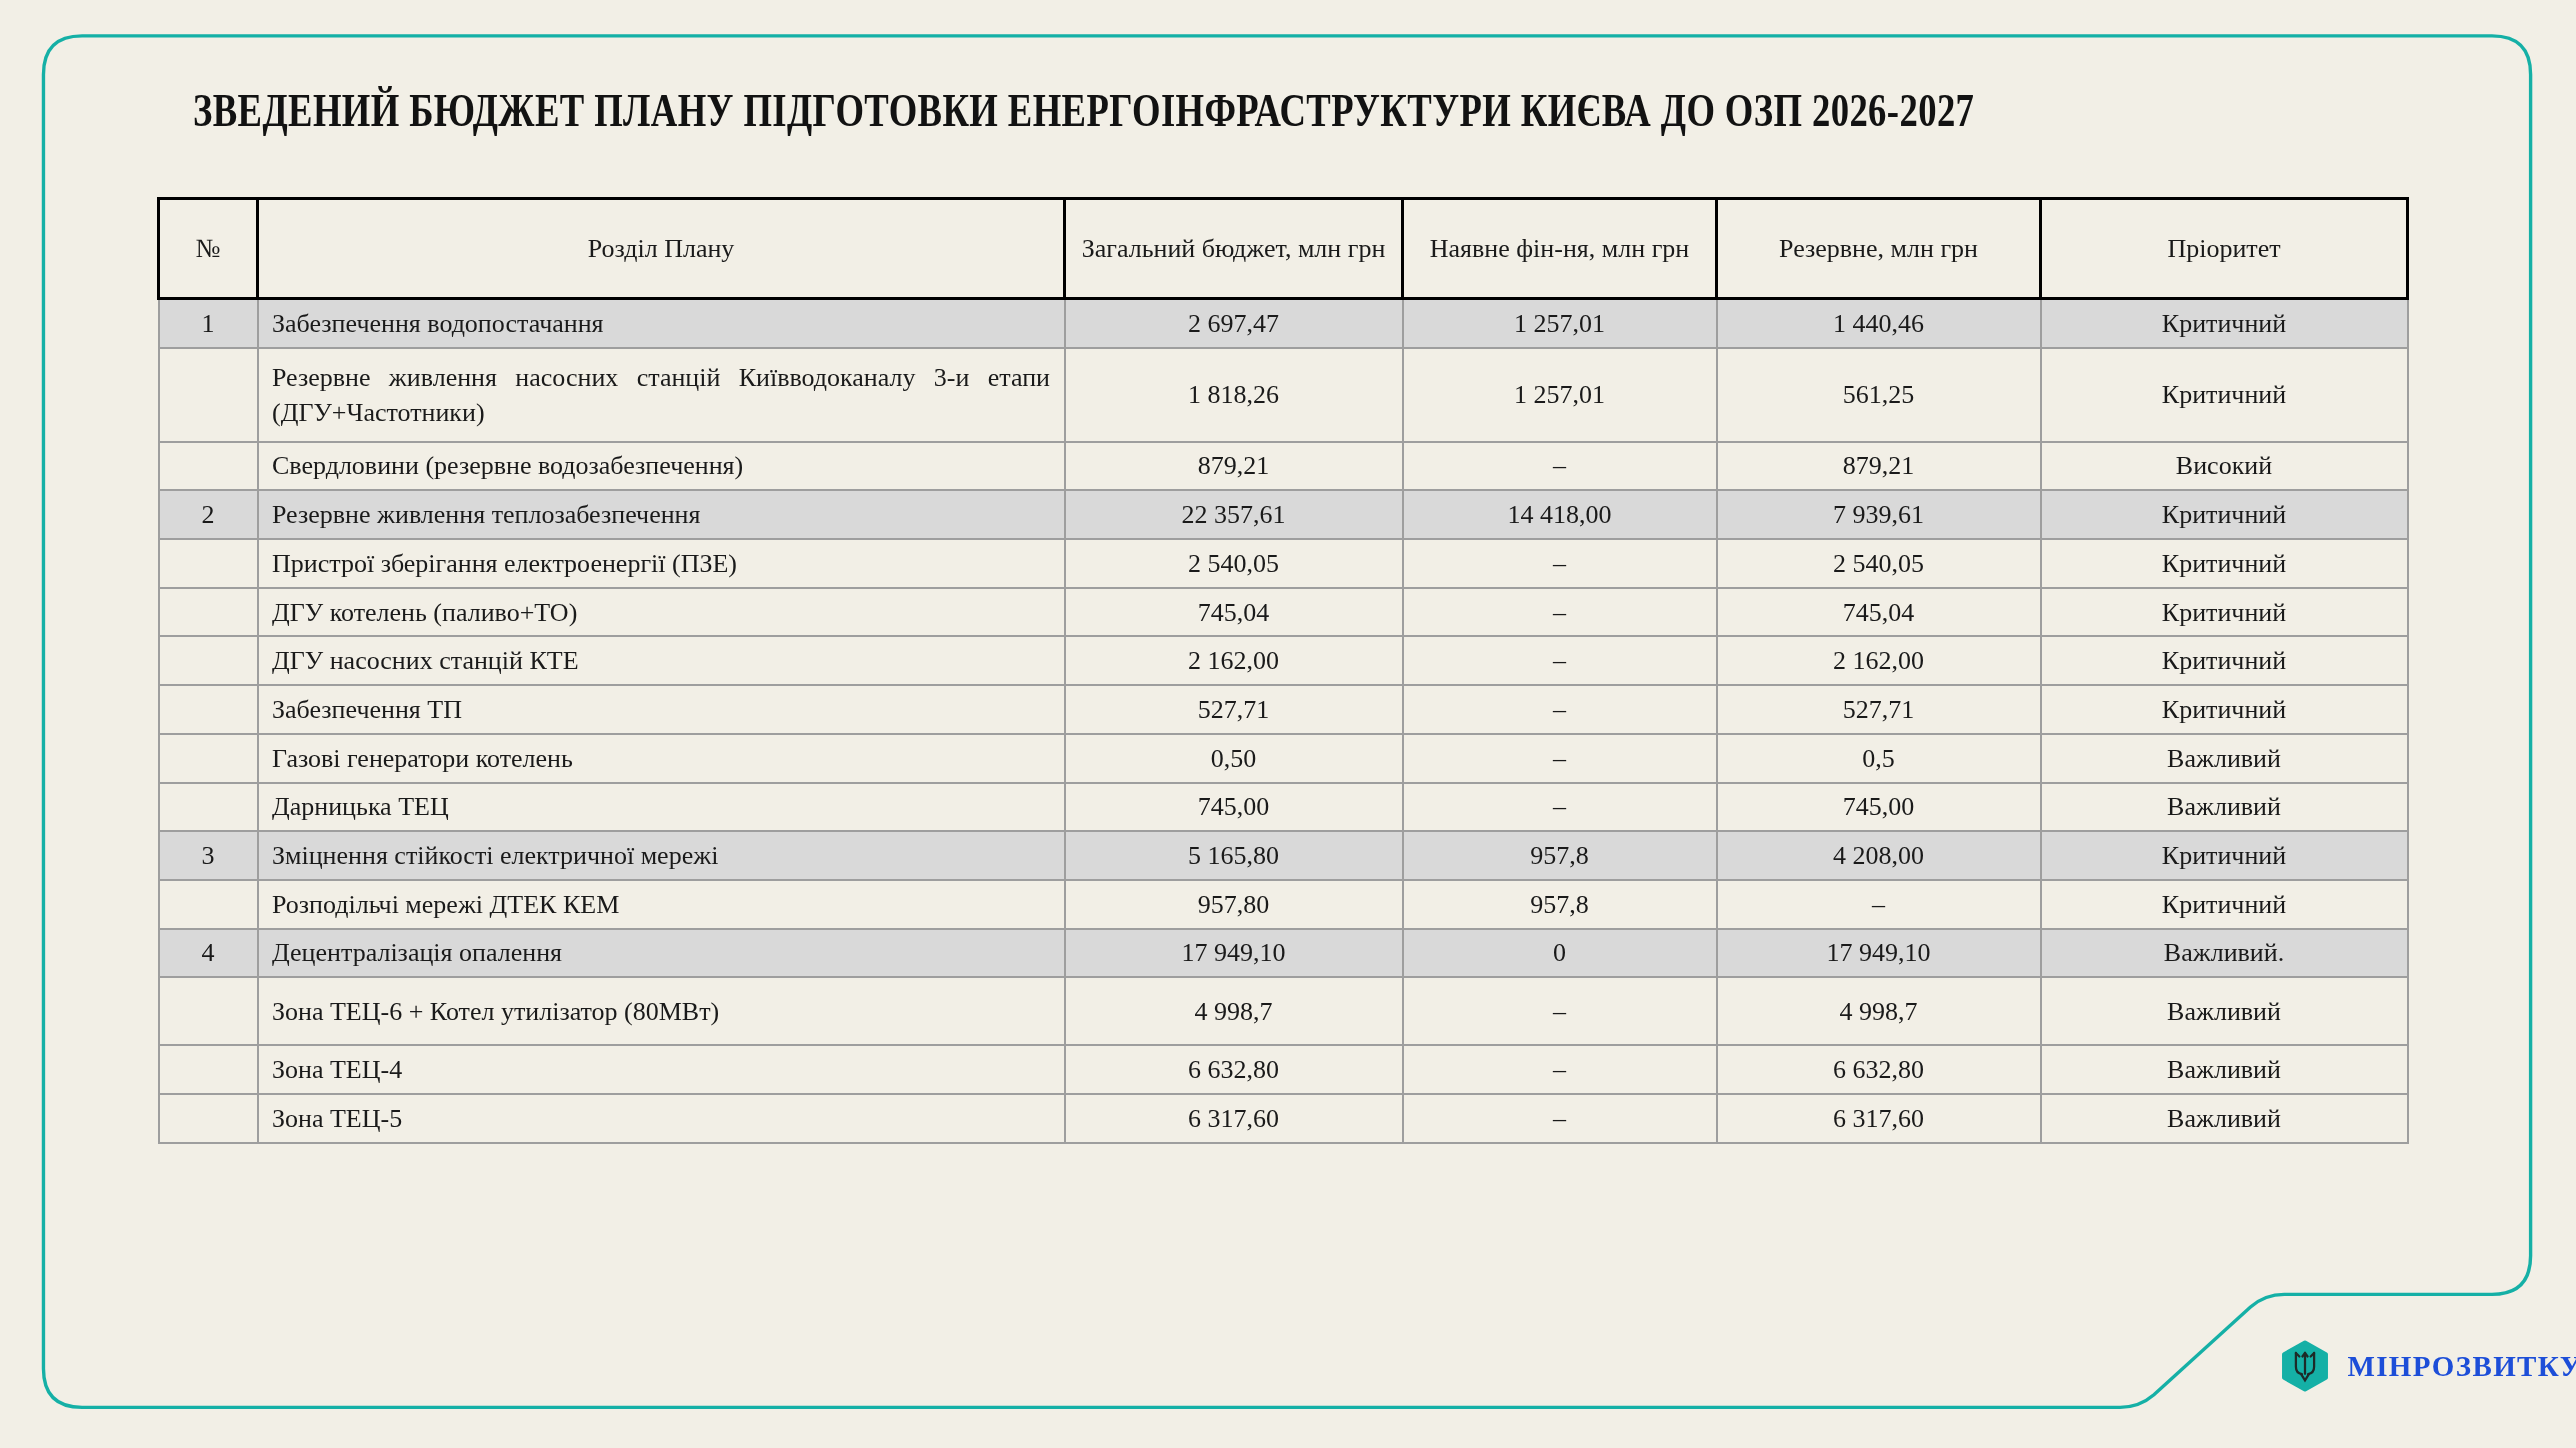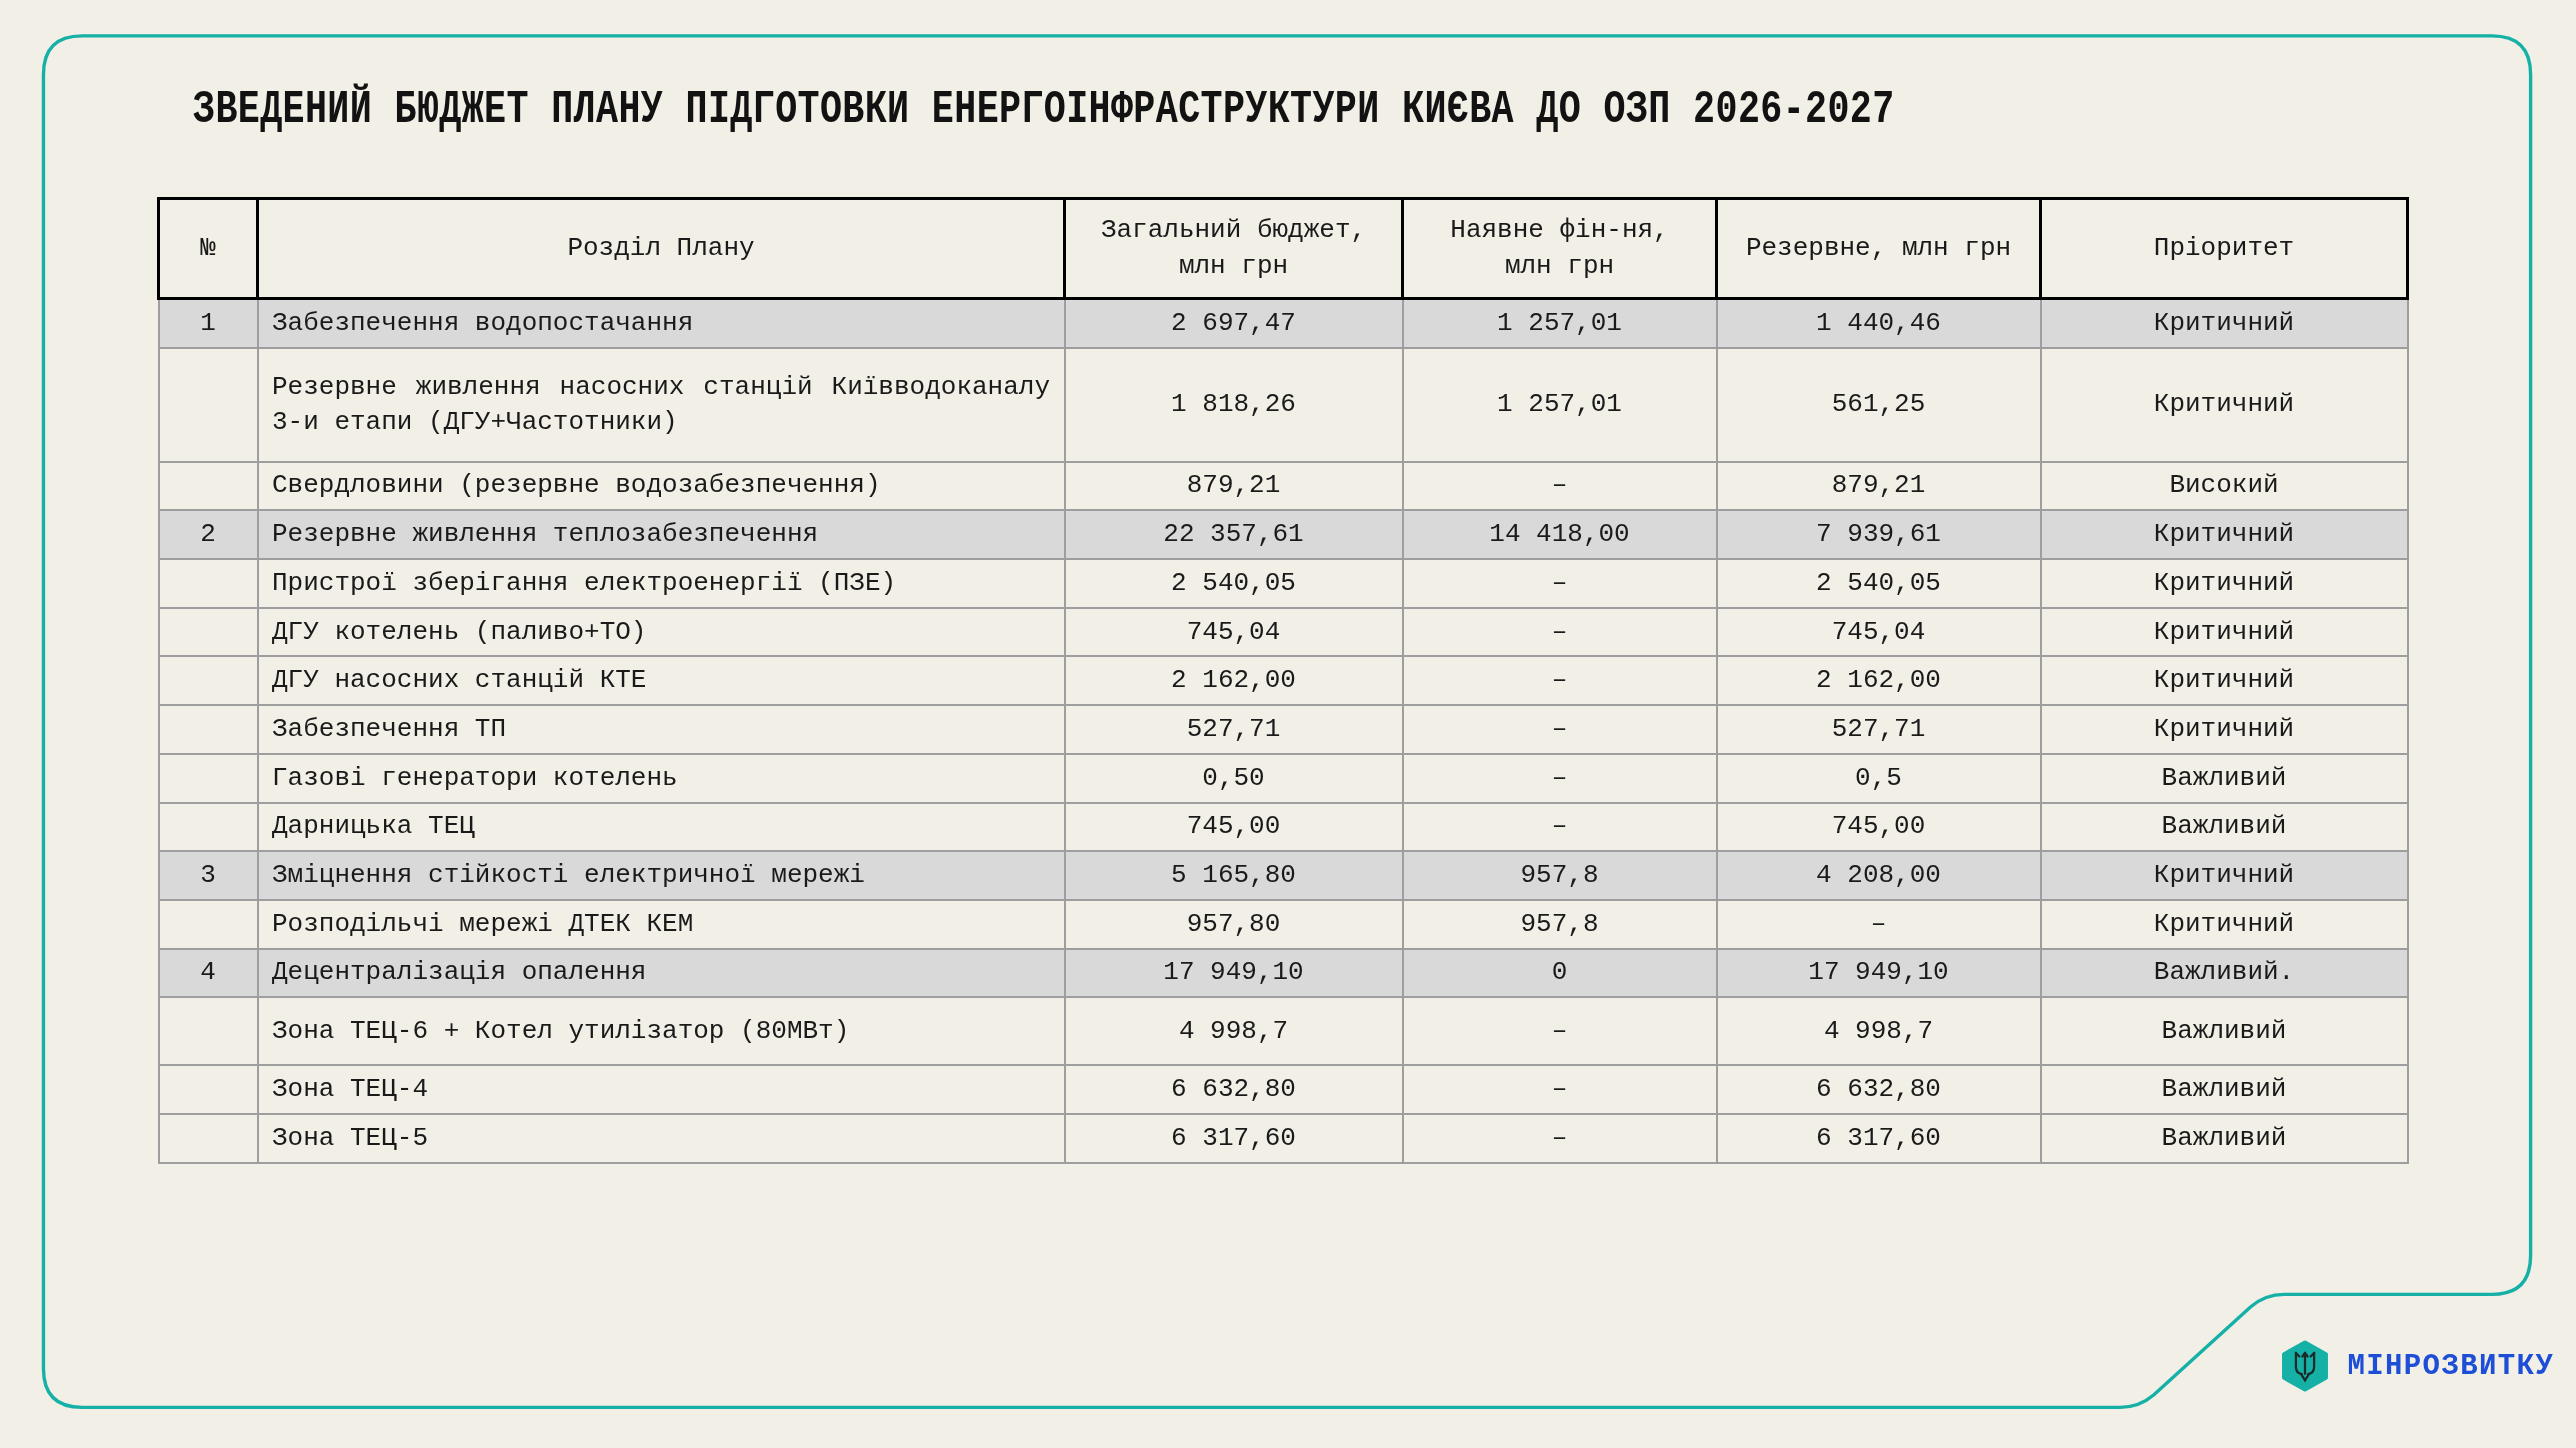--- a/index.html
+++ b/index.html
@@ -1,20 +1,20 @@
 <!DOCTYPE html>
 <html><head>
 <meta charset="utf-8">
 <style>
   html,body{margin:0;padding:0;}
   .page{
     position:relative;
     width:2576px;height:1449px;
     background:#f2efe6;
-    font-family:Liberation Mono, monospace;
+    font-family:Liberation Serif, serif;
     color:#1a1a1a;
     overflow:hidden;
   }
   .frame-svg{position:absolute;left:0;top:0;}
   .page-title{
     position:absolute;left:193px;top:83px;
     font-size:47px;font-weight:bold;color:#121212;
     white-space:nowrap;
     transform:scaleX(0.78);transform-origin:left top;
     letter-spacing:0.5px;
@@ -33,21 +33,21 @@
   }
   table.budget td{
     border:2.9px solid #9e9e9e;
     vertical-align:middle;
     background:#f2efe6;
   }
   tr.head-row{height:100px;}
   tr.v-section{height:46px;}
   tr.v-normal{height:48px;}
   tr.v-tall{height:68px;}
-  tr.v-xtall{height:114px;}
+  tr.v-xtall{height:94px;}
   tr.sec td{background:#d9d9d9;}
   td.num{text-align:center;}
   td.name{text-align:left;padding:5.8px 13.5px;}
   td.name.justify{text-align:justify;-moz-text-align-last:left;text-align-last:left;}
   td.val{text-align:center;}
   td.prio{text-align:center;padding:0 11.6px;}
   .logo{
     position:absolute;left:2279px;top:1337px;
     display:flex;align-items:center;gap:16.4px;
   }

